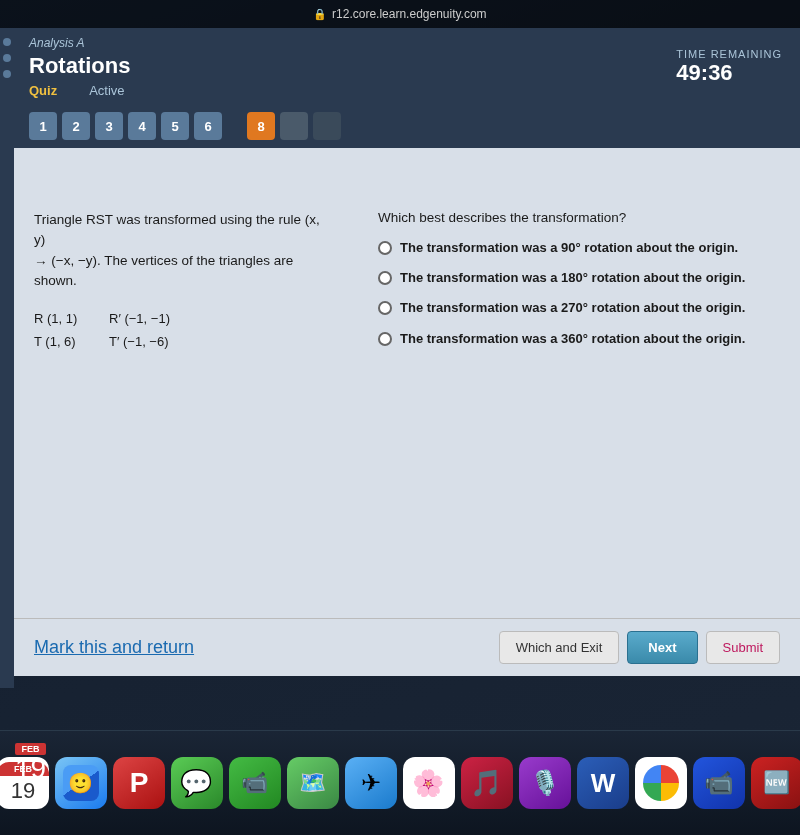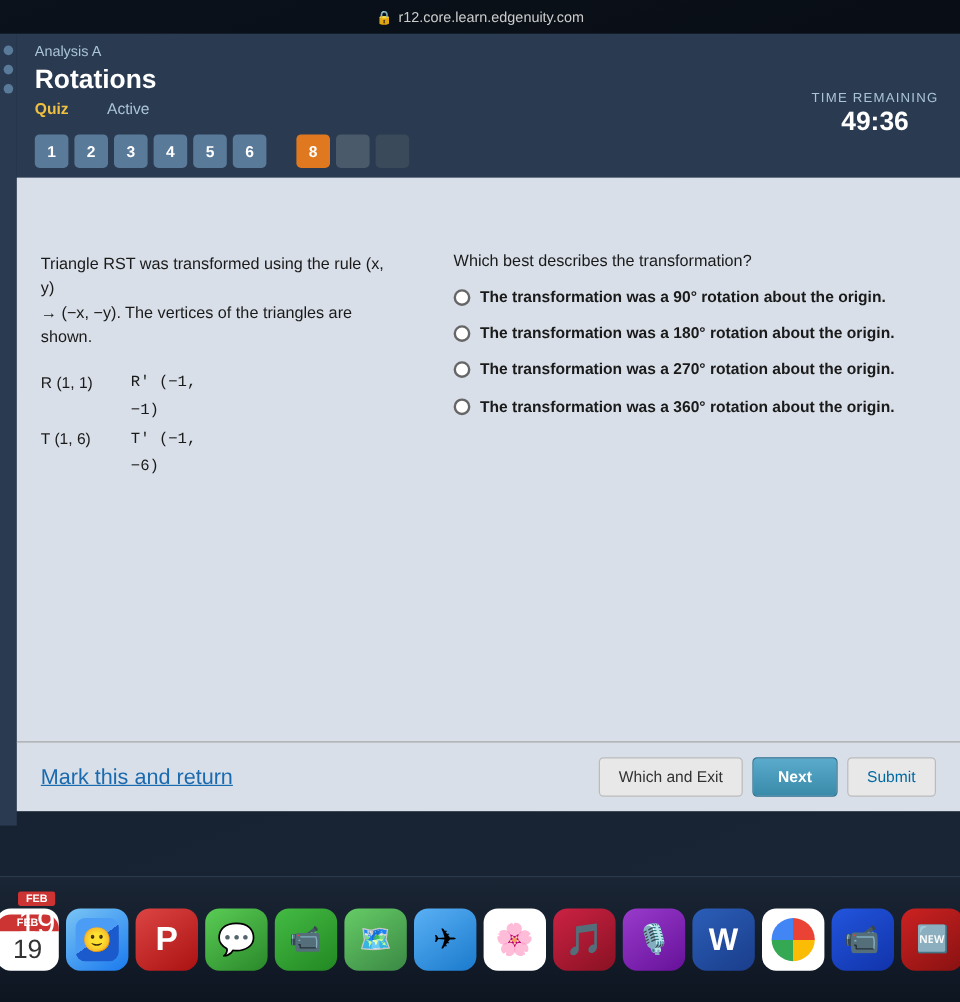--- a/index.html
+++ b/index.html
@@ -74,20 +74,21 @@
 
     
     .header {
       background: #2a3a50;
       padding: 8px 15px 0 15px;
     }
     .course-title {
       color: #aac4d8;
       font-size: 12px;
       margin-bottom: 3px;
+      font-style: italic;
     }
     .lesson-title {
       color: #ffffff;
       font-size: 22px;
       font-weight: bold;
       margin-bottom: 4px;
     }
     .quiz-status {
       display: flex;
       align-items: center;
@@ -127,23 +128,23 @@
     }
     .q-btn.answered { background: #5a7a9a; }
     .q-btn.current { background: #e07820; }
     .q-btn.empty { background: #4a5a6a; }
     .q-btn.locked { background: #3a4a5a; color: #666; }
     .q-spacer { width: 15px; }
 
     
     .timer-block {
       position: absolute;
-      top: 40px;
+      top: 12px;
       right: 10px;
-      text-align: center;
+      text-align: left;
       padding: 8px;
     }
     .timer-label {
       color: #aac4d8;
       font-size: 11px;
       letter-spacing: 1px;
     }
     .timer-value {
       color: #ffffff;
       font-size: 22px;
@@ -181,21 +182,21 @@
       margin-top: 8px;
       font-size: 13px;
       color: #1a1a1a;
       line-height: 1.8;
     }
     .vertices-table .row {
       display: flex;
       gap: 20px;
     }
     .col-orig { width: 55px; }
-    .col-trans { width: 80px; font-family: Liberation Mono, monospace; }
+    .col-trans { width: 80px; }
 
     .answer-prompt {
       color: #1a1a1a;
       font-size: 13.5px;
       font-weight: 400;
       margin-bottom: 14px;
     }
     .options-list {
       display: flex;
       flex-direction: column;
@@ -259,21 +260,21 @@
       color: #fff;
       padding: 8px 20px;
       font-size: 13px;
       border-radius: 4px;
       cursor: pointer;
       font-weight: bold;
     }
     .btn-submit {
       background: #e8e8e8;
       border: 1px solid #bbb;
-      color: #0369a1;
+      color: #be185d;
       padding: 8px 16px;
       font-size: 13px;
       border-radius: 4px;
       cursor: pointer;
     }
 
     
     .dock {
       position: absolute;
       bottom: 0;

